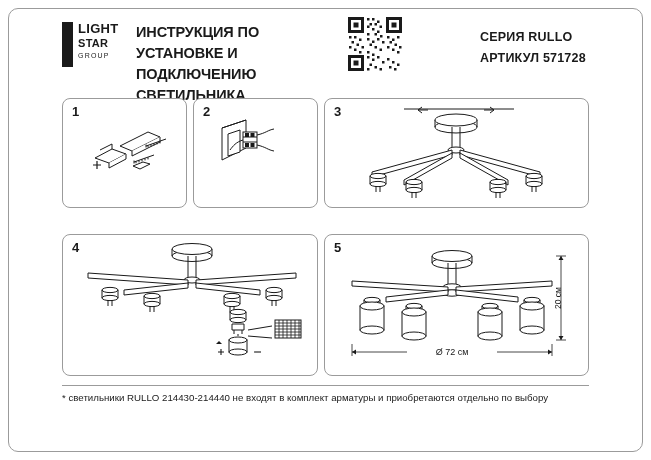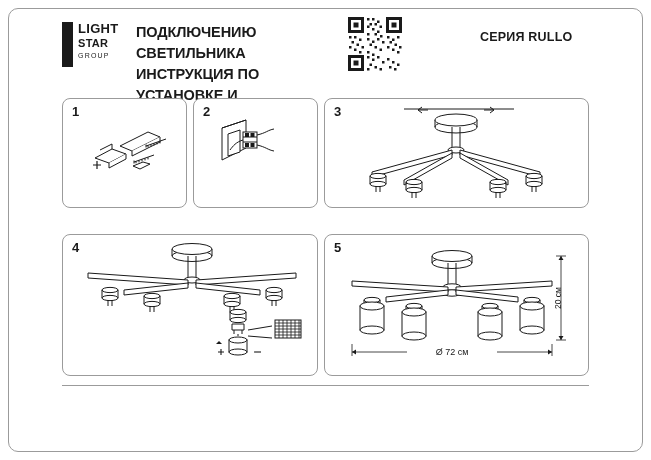--- a/index.html
+++ b/index.html
@@ -56,22 +56,22 @@
   <div class="frame"></div>
 
   <div class="logo">
     <div class="bar"></div>
     <div class="l1">LIGHT</div>
     <div class="l2">STAR</div>
     <div class="l3">GROUP</div>
   </div>
 
   <div class="title">
+    <div>ИНСТРУКЦИЯ ПО УСТАНОВКЕ И</div>
     <div>ПОДКЛЮЧЕНИЮ СВЕТИЛЬНИКА</div>
-    <div>ИНСТРУКЦИЯ ПО УСТАНОВКЕ И</div>
   </div>
 
   <div class="qr">
     <svg width="56" height="56" viewBox="0 0 56 56">
       <rect x="0" y="0" width="56" height="56" fill="#fff"></rect>
 
       <g fill="#1a1a1a">
         <rect x="1" y="1" width="16" height="16"></rect>
           <rect x="4" y="4" width="10" height="10" fill="#fff"></rect>
           <rect x="6.5" y="6.5" width="5" height="5"></rect>
@@ -133,20 +133,21 @@
           <rect x="45" y="45" width="2.5" height="2.5"></rect>
         <rect x="50" y="47.5" width="2.5" height="2.5"></rect>
           <rect x="42" y="50" width="2.5" height="2.5"></rect>
           <rect x="47" y="52" width="2.5" height="2.5"></rect>
         <rect x="20" y="52" width="2.5" height="2.5"></rect>
       </g>
     </svg>
   </div>
 
   <div class="series">СЕРИЯ RULLO</div>
+  <div class="article">АРТИКУЛ 571728</div>
 
   <div class="panel p1"></div>
   <div class="num n1">1</div>
 
   <div class="panel p2"></div>
   <div class="num n2">2</div>
 
   <div class="panel p3"></div>
   <div class="num n3">3</div>
 
@@ -359,14 +360,15 @@
         <path d="M356 349.5 l-4 2.5 l4 2.5" fill="#1a1a1a" stroke="none"></path>
         <path d="M548 349.5 l4 2.5 l-4 2.5" fill="#1a1a1a" stroke="none"></path>
       </g>
     </g>
 
     <text x="561" y="298" font-family="Liberation Sans, sans-serif" font-size="8.5" fill="#1a1a1a" text-anchor="middle" transform="rotate(-90 561 298)">20 см</text>
     <text x="452" y="355" font-family="Liberation Sans, sans-serif" font-size="9" fill="#1a1a1a" text-anchor="middle">Ø 72 см</text>
   </svg>
 
   <div class="divider"></div>
+  <div class="note">* светильники RULLO 214430-214440 не входят в комплект арматуры и приобретаются отдельно по выбору</div>
 
 </div>
 
 </body></html>

